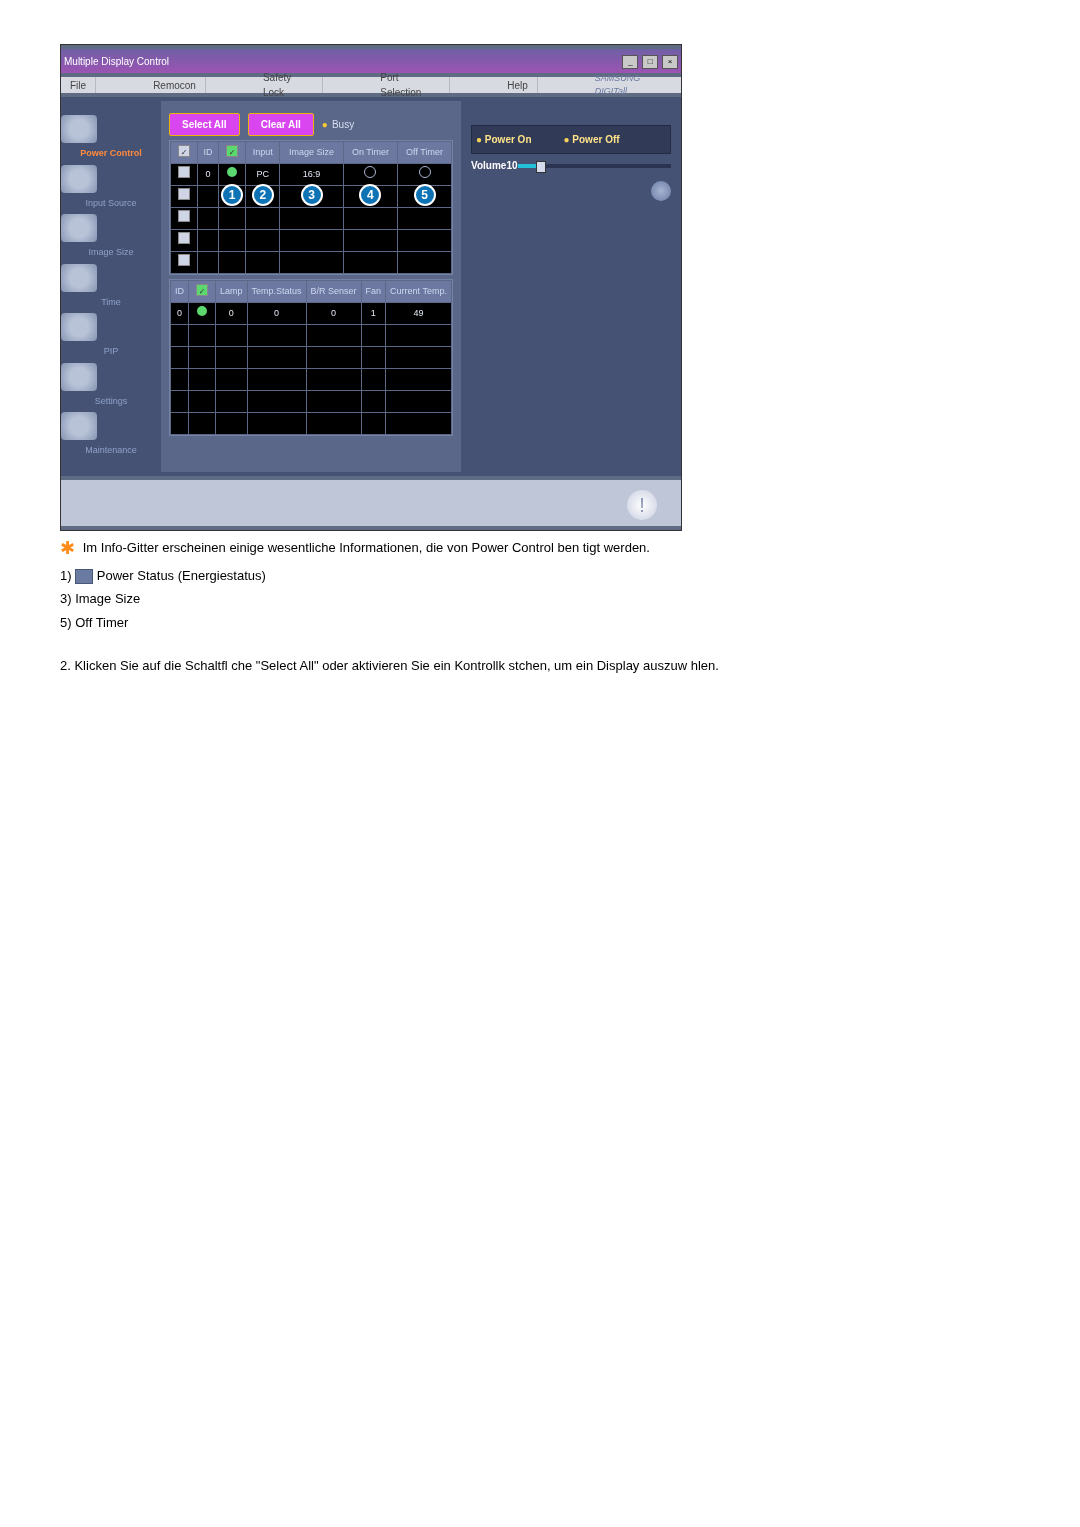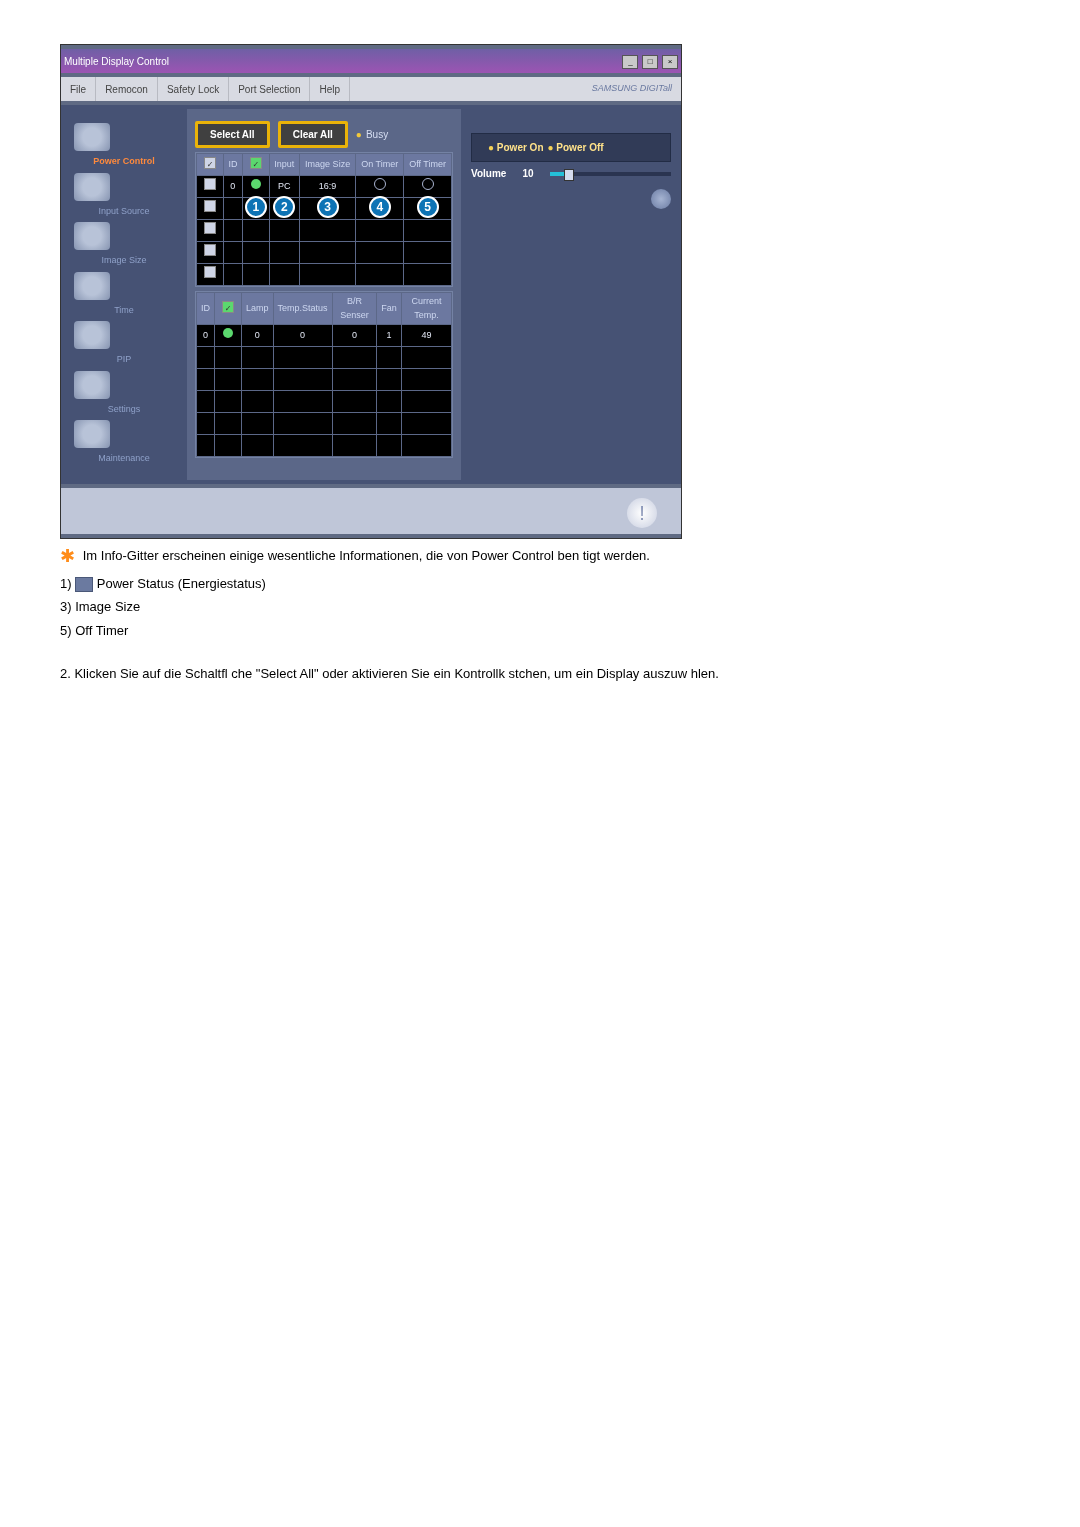--- a/index.html
+++ b/index.html
@@ -15,52 +15,52 @@
     height:24px;background:linear-gradient(#6f5fa5,#9c54b3);
     color:#fff;font-size:10px;display:flex;align-items:center;
     padding:0 3px;justify-content:space-between;
   }
   .titlebar .tbtns span{
     display:inline-block;width:14px;height:12px;background:#c9c9c9;
     border:1px solid #555;margin-left:1px;font-size:8px;color:#000;
     text-align:center;line-height:11px;
   }
   .menubar{
-    height:24px;background:#d8dae2;display:flex;align-items:center;
-    font-size:10px;color:#444;
+    height:16px;background:#d8dae2;display:flex;align-items:center;
+    font-size:10px;color:#444;gap:48px;
   }
   .menubar span{padding:0 9px;border-right:1px solid #b8bac2;height:100%;display:flex;align-items:center;}
   .brand{margin-left:auto;padding-right:6px;font-size:9px;color:#6a79a0;font-style:italic;}
   .content{display:flex;background:#465274;}
   
-  .sidebar{width:100px;padding:10px 13px;}
+  .sidebar{width:100px;padding:10px 0;}
   .side-item{text-align:center;margin-bottom:6px;}
   .side-ico{width:36px;height:28px;margin:0 auto 2px;border-radius:4px;
     background:radial-gradient(circle,#b8c3d8 40%,#8593b0);}
   .side-lbl{font-size:9px;color:#8fa1c9;}
   .side-item.active .side-lbl{color:#ff8a3c;font-weight:bold;}
   
   .main{flex:1;background:#5b6788;padding:8px;}
   .btnbar{display:flex;align-items:center;gap:8px;margin-bottom:6px;}
-  .pill{background:#404040;color:#fff;font-size:10px;font-weight:bold;
-    padding:3px 12px;border-radius:2px;border:3px solid #eab308;}
+  .pill{background:#d946ef;color:#fff;font-size:10px;font-weight:bold;
+    padding:3px 12px;border-radius:2px;border:1px solid #eab308;}
   .busy{color:#d6def2;font-size:10px;}
   .busy::before{content:"●";color:#f2c83a;margin-right:4px;}
   .grid{border:1px solid #7482a4;background:#000000;font-size:9px;color:#e2e7f4;margin-bottom:8px;}
   .grid table{border-collapse:collapse;width:100%;}
   .grid th,.grid td{border:1px solid #5c6888;padding:2px 4px;text-align:center;height:17px;}
   .grid th{background:#6c78a0;font-weight:normal;color:#cdd7f0;}
   .chk{width:10px;height:10px;border:1px solid #888;background:#cfd5e6;display:inline-block;}
   .chk.on::after{content:"✓";font-size:8px;color:#333;}
   
   .rpanel{width:200px;padding:20px 10px;}
-  .pwrbox{background:#313b57;border:1px solid #222c45;padding:6px 16px;display:flex;gap:4px;margin-bottom:30px;}
+  .pwrbox{background:#313b57;border:1px solid #222c45;padding:6px 4px;display:flex;gap:32px;margin-bottom:30px;}
   .pwrbox span{color:#ffe28a;font-size:10px;font-weight:bold;}
   .pwrbox span::before{content:"● ";color:#f5d257;}
-  .vol{display:flex;align-items:center;gap:16px;color:#fff;font-size:10px;font-weight:bold;}
+  .vol{display:flex;align-items:center;gap:0;color:#fff;font-size:10px;font-weight:bold;}
   .slider{flex:1;height:4px;background:#2a3450;position:relative;}
   .slider::before{content:"";position:absolute;left:0;width:12%;height:100%;background:#24c0d8;}
   .slider::after{content:"";position:absolute;left:12%;top:-3px;width:8px;height:10px;background:#d4dbed;border:1px solid #333;}
   .vol-ico{width:20px;height:20px;border-radius:50%;background:radial-gradient(circle,#a6b4d2,#6a7ba3);margin-left:auto;margin-top:14px;float:right;}
   .footer{height:46px;background:#bfc6d8;clear:both;position:relative;}
   .footer .warn{position:absolute;right:24px;top:6px;width:30px;height:30px;border-radius:50%;
     background:radial-gradient(circle,#fff,#c8cee0);color:#8a96b8;font-size:20px;text-align:center;line-height:30px;}
   
   .call{display:inline-flex;width:18px;height:18px;border-radius:50%;
     background:#0d73b5;color:#fff;font-size:12px;font-weight:bold;

